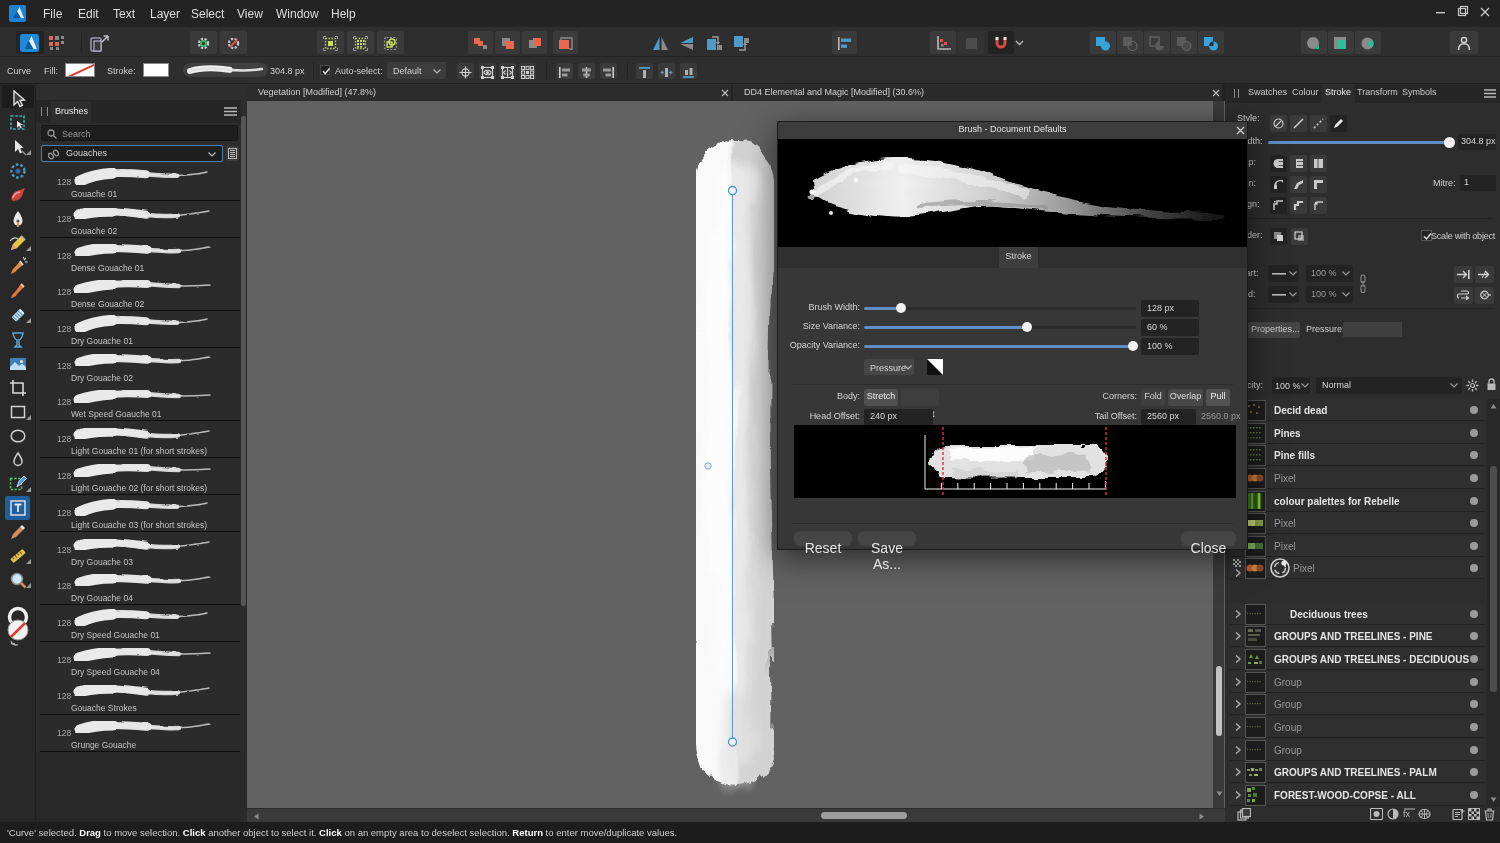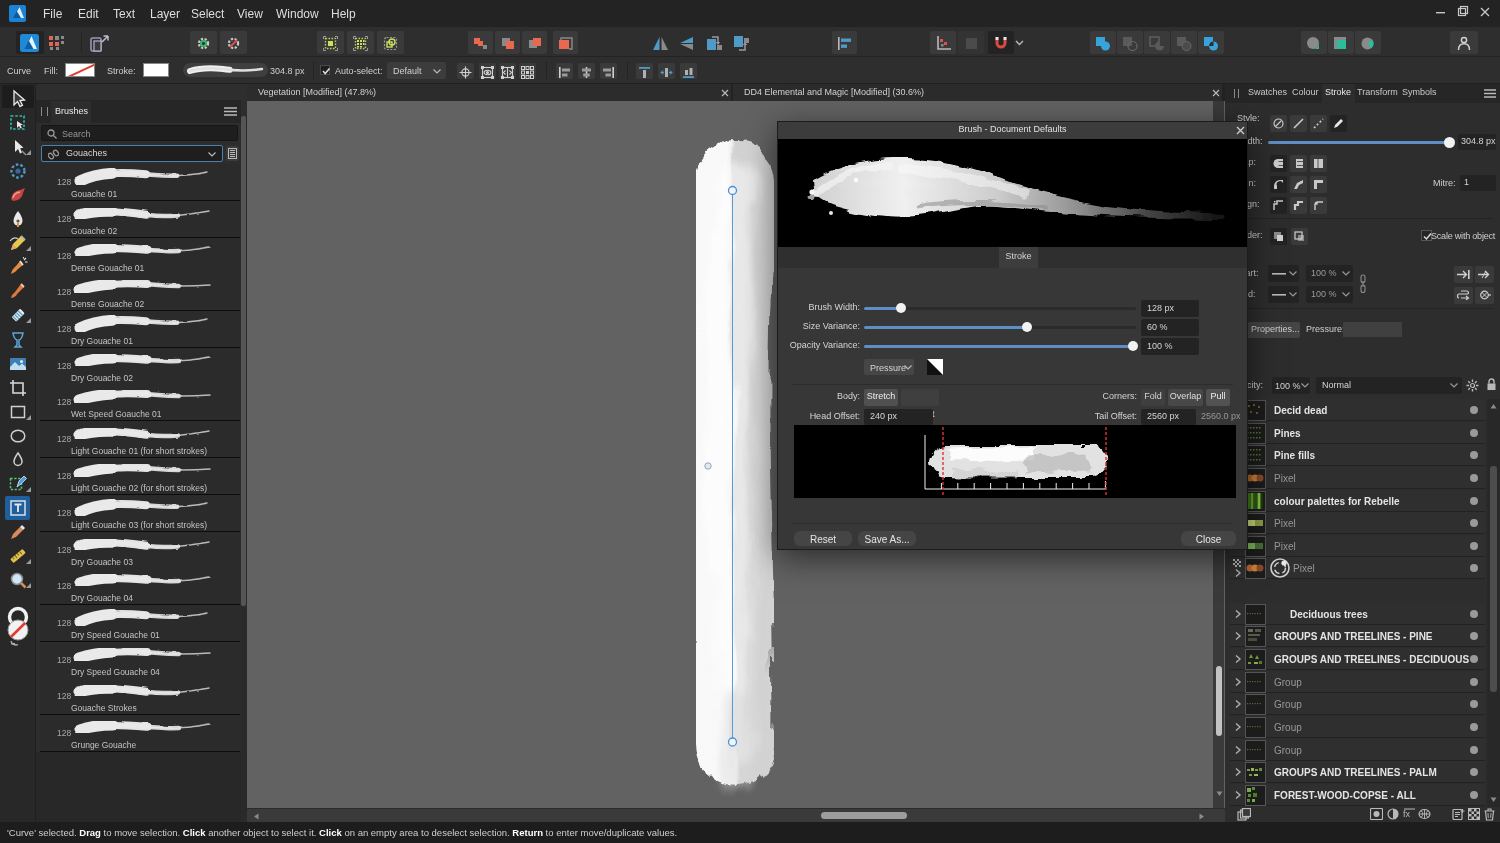--- a/index.html
+++ b/index.html
@@ -42,21 +42,21 @@
 .sbtn2 { position:absolute; width:19px; height:17px; background:#3a3a3a; border-radius:2px; }
 .vbox { background:#232323; border-radius:2px; font-size:9px; color:#d4d4d4; }
 
 .lrow { position:absolute; left:5px; width:255px; height:22px; background:#2f2f2f; border-bottom:1px solid #222222; }
 .lrow .gut { position:absolute; left:0; top:0; width:16px; height:22px; border-right:1px solid #222222; }
 .lrow .arr { position:absolute; left:4px; top:7px; width:8px; height:8px; }
 .lrow .thumb { position:absolute; left:16px; top:1.5px; width:19px; height:19px; background:#1c1c1c; outline:1px solid #555; }
 .lrow .lname { position:absolute; left:40px; top:6px; font-size:10px; color:#e4e4e4; font-weight:bold; white-space:nowrap; }
 .lrow .lname.g { color:#989898; font-weight:normal; }
 .lrow .vdot { position:absolute; left:240px; top:7px; width:8px; height:8px; border-radius:50%; background:#9a9a9a; }
-.dlgbtn { height:15px; background:#454545; border-radius:6px; text-align:center; font-size:10px; color:#e5e5e5; padding-top:3px; }
+.dlgbtn { height:15px; background:#454545; border-radius:6px; text-align:center; font-size:14px; color:#e5e5e5; padding-top:9px; }
 .cbtn { position:absolute; top:6px; width:17px; height:16px; background:#3a3a3a; border-radius:2px; }
 
 .ibox { background:#1e1e1e; border:1px solid #161616; }
 .dim { color:#979797; }
 svg { display:block; }
 </style>
 </head>
 <body>
 <div id="app">
 

